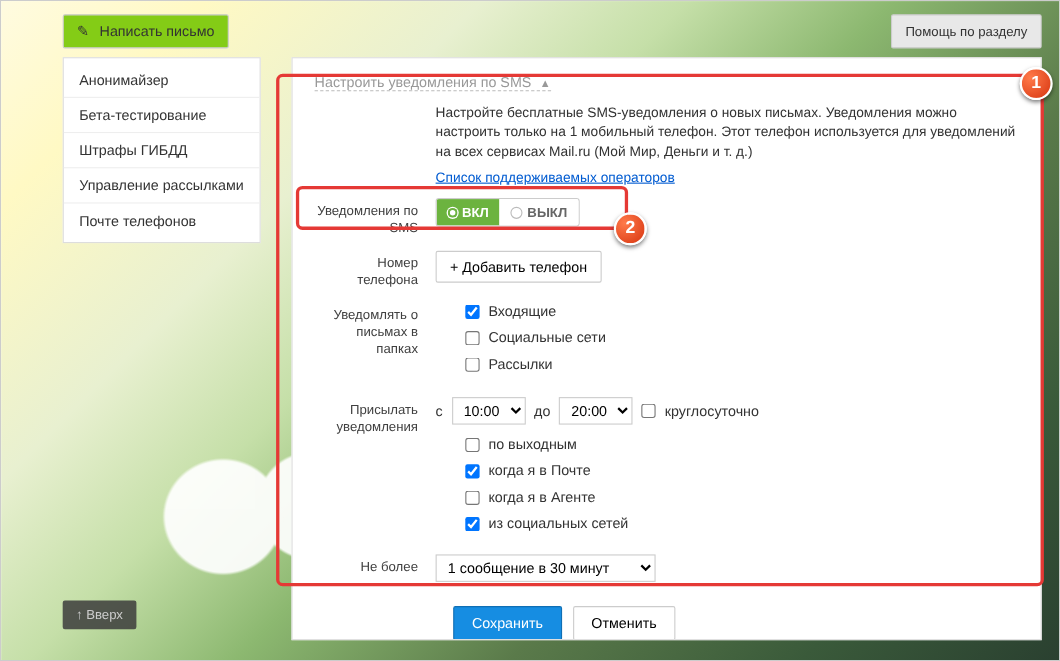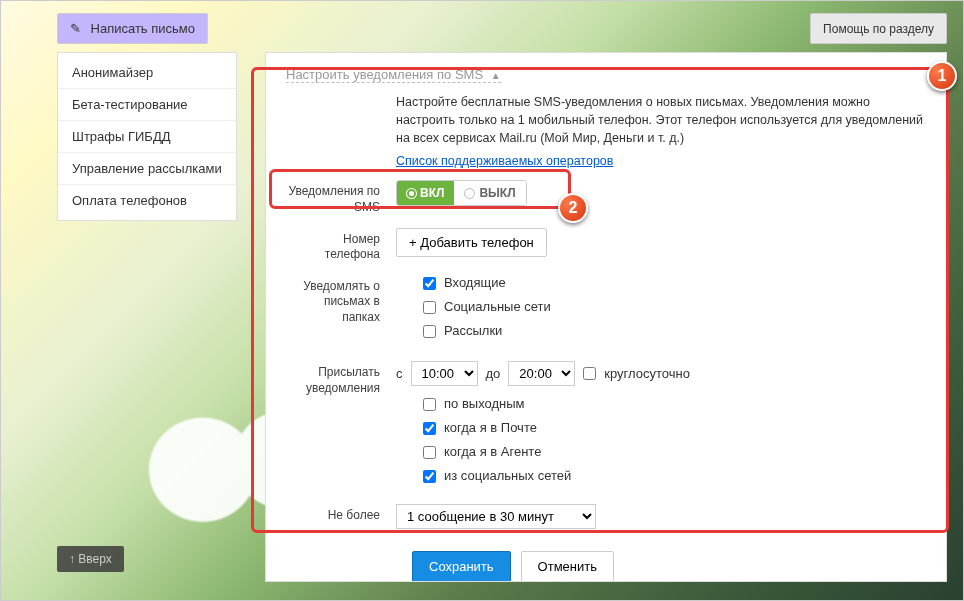--- a/index.html
+++ b/index.html
@@ -1,21 +1,21 @@
 <!DOCTYPE html>
 <html><head>
 <meta charset="utf-8">
 <style>
 * { box-sizing: border-box; margin: 0; padding: 0; }
 body { font-family: Arial, sans-serif; font-size: 13px; color: #333; background: #fff; }
 .wrapper { width: 964px; height: 601px; position: relative; overflow: hidden; border: 1px solid #ccc; }
 .bg { position: absolute; inset: 0; background: linear-gradient(135deg, #fffbe0 0%, #fff9c4 12%, #e8f0d0 28%, #c5dfa8 40%, #8cb870 52%, #5a7a4a 68%, #3a5a3a 85%, #2a4030 100%); }
 .bg::after { content:""; position:absolute; left:10%; bottom:8%; width:55%; height:55%; background: radial-gradient(ellipse 18% 28% at 20% 75%, #fff 0 55%, transparent 58%), radial-gradient(ellipse 16% 26% at 35% 72%, #fff 0 55%, transparent 58%), radial-gradient(ellipse 17% 27% at 50% 78%, #fff 0 55%, transparent 58%), radial-gradient(ellipse 15% 25% at 63% 74%, #fff 0 55%, transparent 58%); opacity:.92; }
 .topbar { position: relative; z-index: 2; padding: 12px 16px 8px 56px; display: flex; justify-content: space-between; }
-.btn { background: #c4b5fd; border: 1px solid #ccc; border-radius: 2px; padding: 7px 12px; font-size: 13px; cursor: pointer; color: #333; }
+.btn { background: #84cc16; border: 1px solid #ccc; border-radius: 2px; padding: 7px 12px; font-size: 13px; cursor: pointer; color: #333; }
 .compose .ic { margin-right: 6px; }
 .help { background: #e8e8e8; border: 1px solid #ccc; padding: 7px 12px; font-size: 12px; }
 .content { position: relative; z-index: 2; display: flex; padding: 0 16px 0 56px; gap: 28px; height: 530px; }
 .sidebar { width: 180px; background: #fff; border: 1px solid #ddd; padding: 4px 0; height: fit-content; }
 .sidebar a { display: block; padding: 8px 14px; color: #333; text-decoration: none; border-bottom: 1px solid #eee; font-size: 13px; }
 .sidebar a:last-child { border-bottom: none; }
 .main { flex: 1; background: #fff; border: 1px solid #ddd; padding: 14px 20px 0; position: relative; overflow: hidden; }
 .section-title { color: #999; font-size: 13px; border-bottom: 1px dashed #bbb; display: inline-block; margin-bottom: 10px; }
 .section-title .caret { font-size: 10px; margin-left: 4px; }
 .row { display: flex; margin-bottom: 12px; }
@@ -58,21 +58,21 @@
     </button>
     <button class="btn help">Помощь по разделу</button>
   </div>
 
   <div class="content">
     <nav class="sidebar">
       <a>Анонимайзер</a>
       <a>Бета-тестирование</a>
       <a>Штрафы ГИБДД</a>
       <a>Управление рассылками</a>
-      <a>Оплата телефонов</a>
+      <a>Почте телефонов</a>
     </nav>
 
     <section class="main">
       <div>
         <span class="section-title">
           <span>Настроить уведомления по SMS</span>
           <span class="caret">▲</span>
         </span>
       </div>
 

